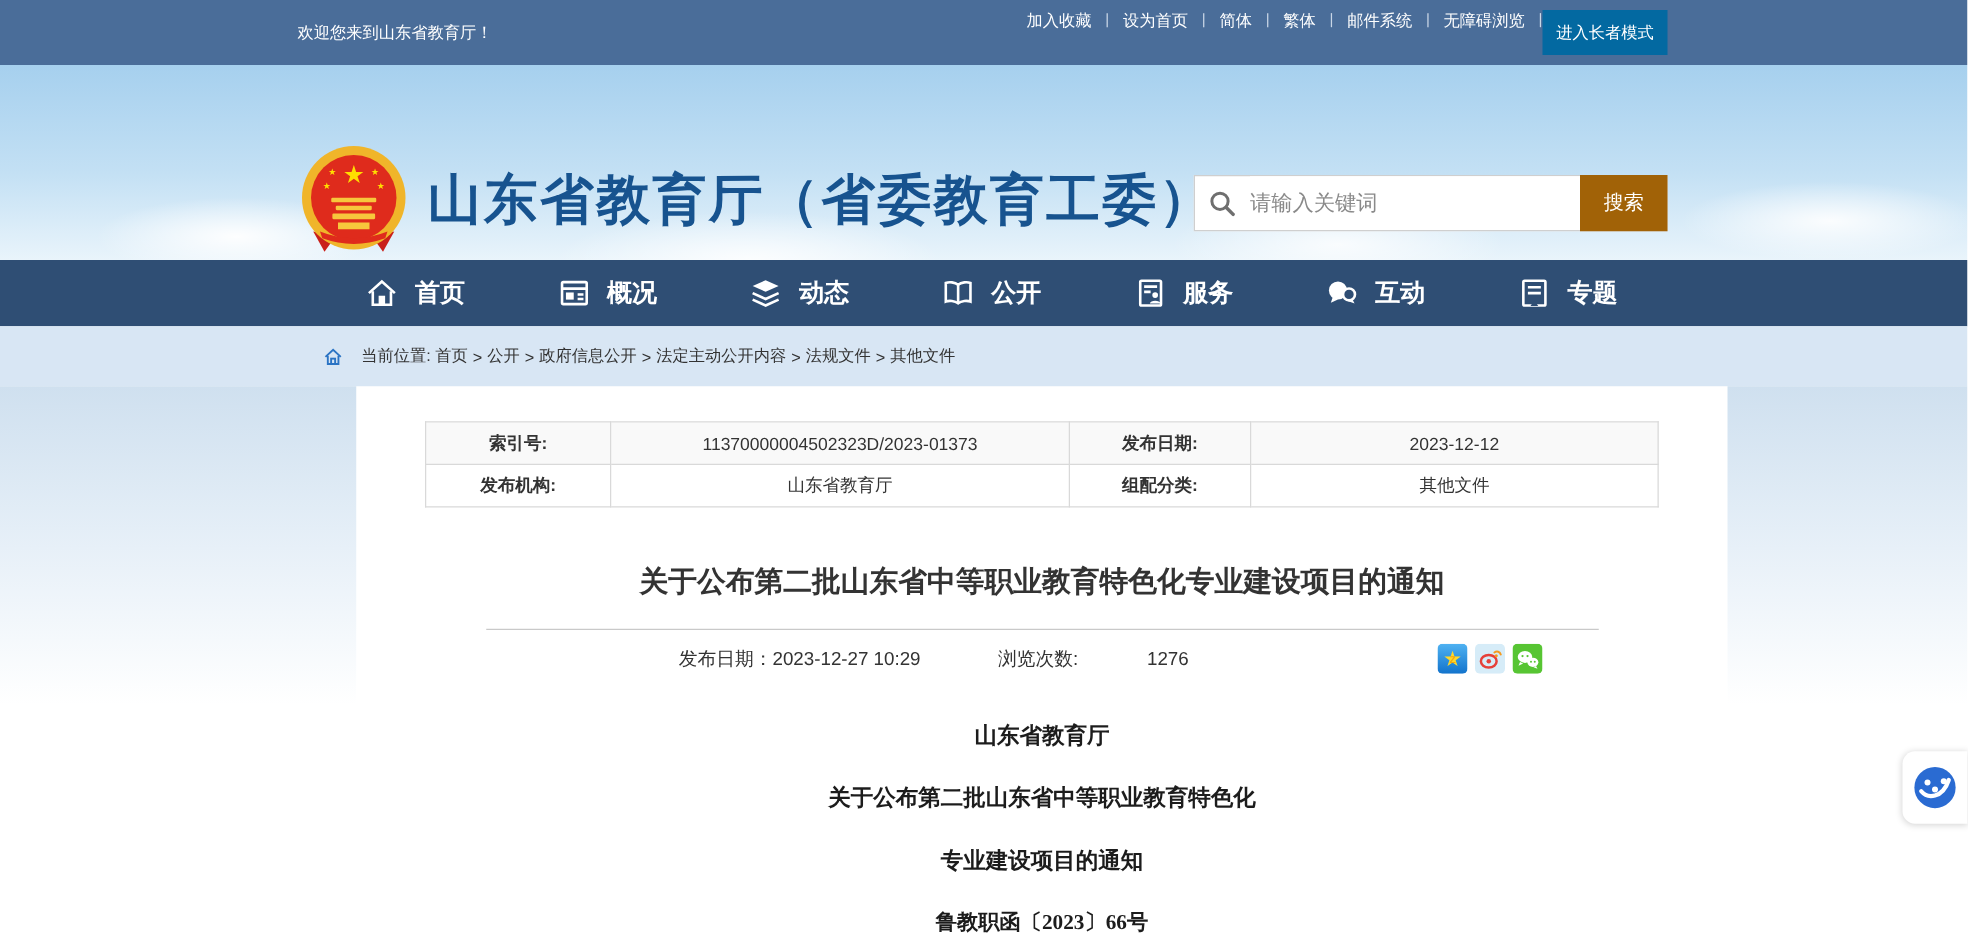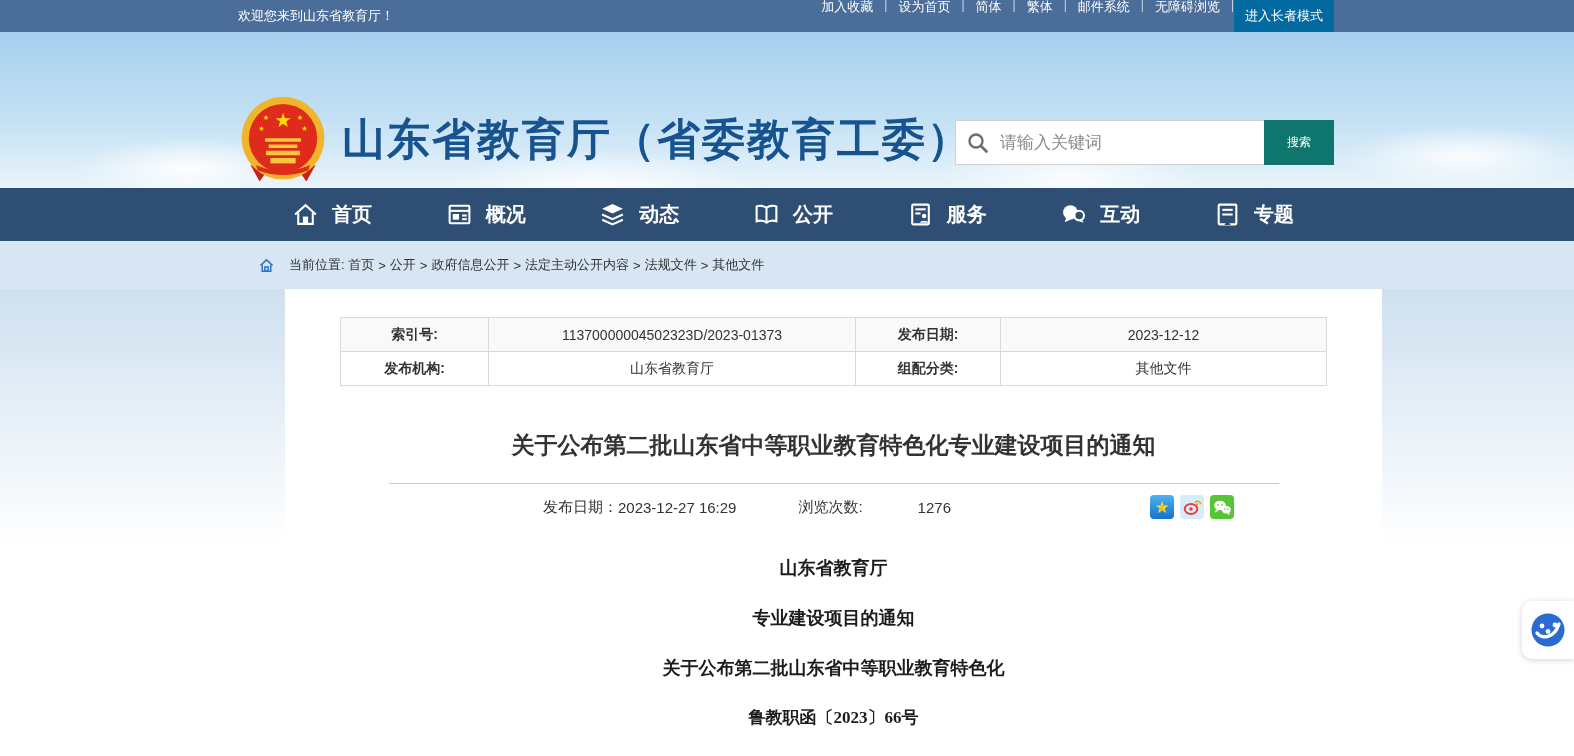--- a/index.html
+++ b/index.html
@@ -1,20 +1,20 @@
 <!DOCTYPE html>
 <html><head>
 <meta charset="utf-8">
 <style>
   * { margin:0; padding:0; box-sizing:border-box; }
   html,body { width:1574px; height:756px; overflow:hidden; background:#fff;
     font-family:"Liberation Sans", sans-serif; }
 
   
-  .topbar { height:32px; background:#4a6d99; display:flex; align-items:center; }
+  .topbar { height:52px; background:#4a6d99; display:flex; align-items:center; }
   .topbar-welcome { margin-left:238px; color:#fff; font-size:13px; }
   .toplinks { margin-left:auto; margin-right:240px; display:flex; align-items:flex-start; height:36px; }
   .toplinks a { color:#fff; font-size:13px; text-decoration:none; padding:0 11px; white-space:nowrap; }
   .toplinks .sep { color:#c9d6e6; font-size:12px; }
   .elder-btn { height:36px; line-height:36px; background:#0369a1; color:#fff; font-size:14px;
     padding:0 18px; text-decoration:none; display:inline-block; white-space:nowrap; }
 
   
   .header { position:relative; height:156px;
     background-image:
@@ -26,22 +26,22 @@
   }
   .brand { position:absolute; left:238px; top:62px; display:flex; align-items:center; }
   .emblem { width:90px; height:92px; }
   .site-title { margin-left:14px; font-size:43px; font-weight:bold; color:#17538f;
     letter-spacing:2px; white-space:nowrap; }
   .searchbox { position:absolute; left:955px; top:88px; width:379px; height:45px; display:flex;
     background:#fff; border:1px solid #cfcfcf; }
   .search-icon-wrap { width:44px; display:flex; align-items:center; justify-content:center; }
   .search-input { flex:1; border:none; outline:none; font-size:17px; color:#333; }
   .search-input::placeholder { color:#8a8a8a; }
-  .search-btn { width:70px; height:45px; margin:-1px -1px -1px 0; border:none; background:#0f766e;
-    color:#fff; font-size:12px; cursor:pointer; font-family:inherit; }
+  .search-btn { width:70px; height:45px; margin:-1px -1px -1px 0; border:none; background:#a16207;
+    color:#fff; font-size:16px; cursor:pointer; font-family:inherit; }
 
   
   .nav { height:53px; background:#2f4e74; }
   .nav-inner { margin-left:237px; width:1097px; height:53px; display:flex;
     justify-content:space-between; padding:0 40px 0 55px; }
   .nav-item { display:flex; align-items:center; gap:13px; color:#fff; cursor:pointer; }
   .nav-item span { font-size:20px; font-weight:bold; }
 
   
   .crumb { height:48px; background:#d8e6f4; display:flex; align-items:center; }
@@ -242,21 +242,21 @@
         <td>其他文件</td>
       </tr>
     </tbody>
       </table>
 
     <h2 class="art-title">关于公布第二批山东省中等职业教育特色化专业建设项目的通知</h2>
     <hr class="title-rule">
 
     <div class="meta-row">
       <span>发布日期：</span>
-      <span>2023-12-27 16:29</span>
+      <span>2023-12-27 10:29</span>
       <span class="views-lab">浏览次数:</span>
       <span class="views-val">1276</span>
       <span class="share">
         <svg width="24" height="24" viewBox="0 0 24 24">
           <defs>
               <linearGradient id="gq" x1="0" y1="0" x2="0" y2="1">
                 <stop offset="0" stop-color="#4fb2f2"></stop>
                 <stop offset="1" stop-color="#1273cc"></stop>
               </linearGradient>
             </defs>
@@ -280,22 +280,22 @@
           <circle cx="8" cy="9.8" r="0.9" fill="#57c533"></circle>
             <circle cx="12" cy="9.8" r="0.9" fill="#57c533"></circle>
           <circle cx="14.8" cy="14.3" r="0.8" fill="#57c533"></circle>
             <circle cx="17.8" cy="14.3" r="0.8" fill="#57c533"></circle>
         </svg>
       </span>
     </div>
 
     <div class="doc">
       <p>山东省教育厅</p>
+      <p>关于公布第二批山东省中等职业教育特色化</p>
       <p>专业建设项目的通知</p>
-      <p>关于公布第二批山东省中等职业教育特色化</p>
       <p class="docno">鲁教职函〔2023〕66号</p>
     </div>
 
   </div>
 </div>
 
 <div class="float-widget">
   <svg width="36" height="36" viewBox="0 0 36 36">
     <circle cx="18" cy="18" r="16.5" fill="#2a6bd2"></circle>
     <path d="M7 21 C12 27 24 27 29 12" fill="none" stroke="#fff" stroke-width="3.4" stroke-linecap="round"></path>

